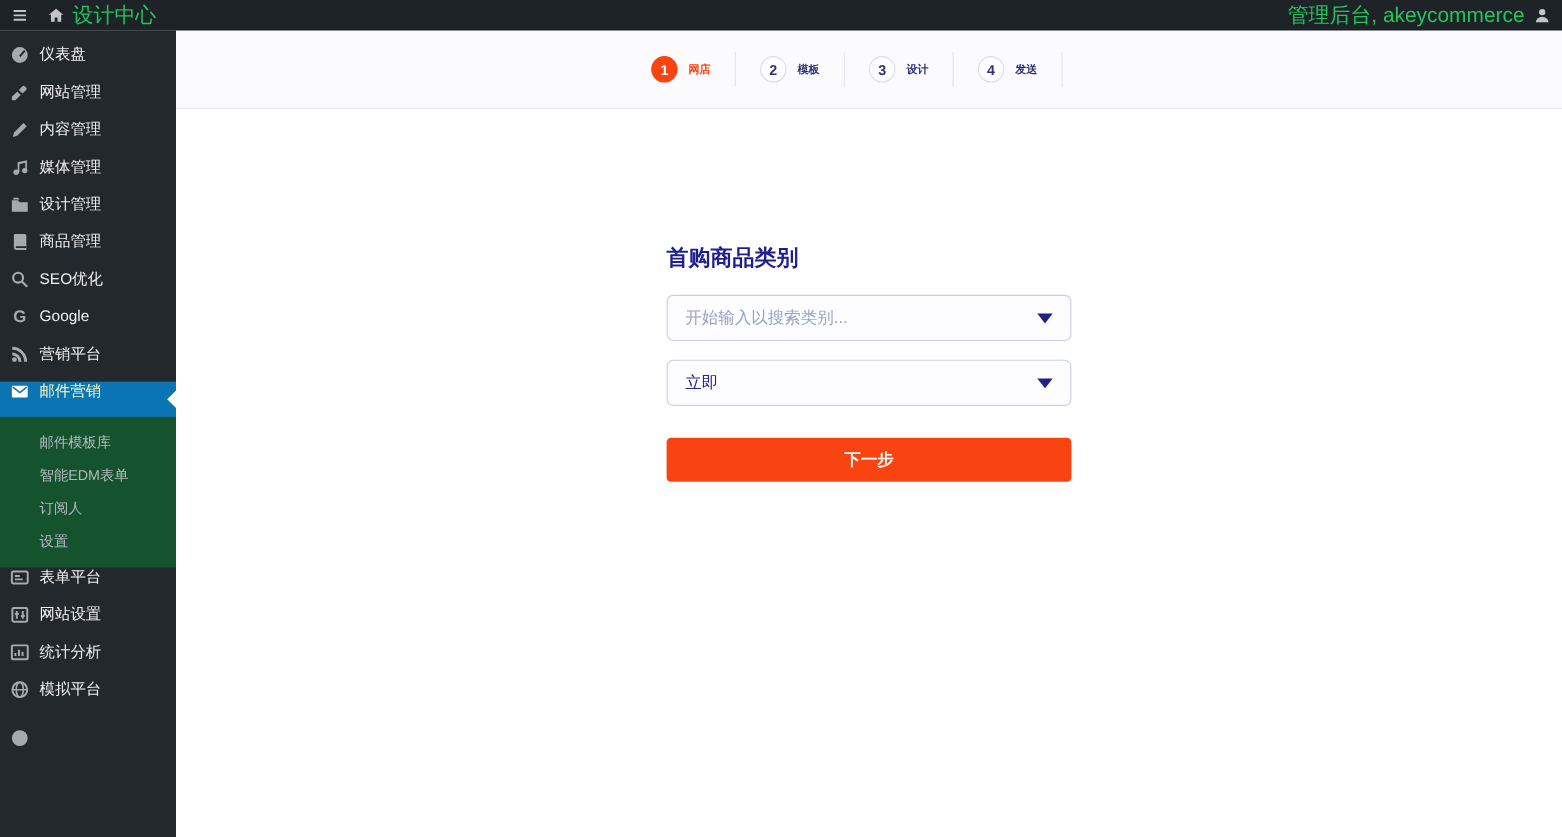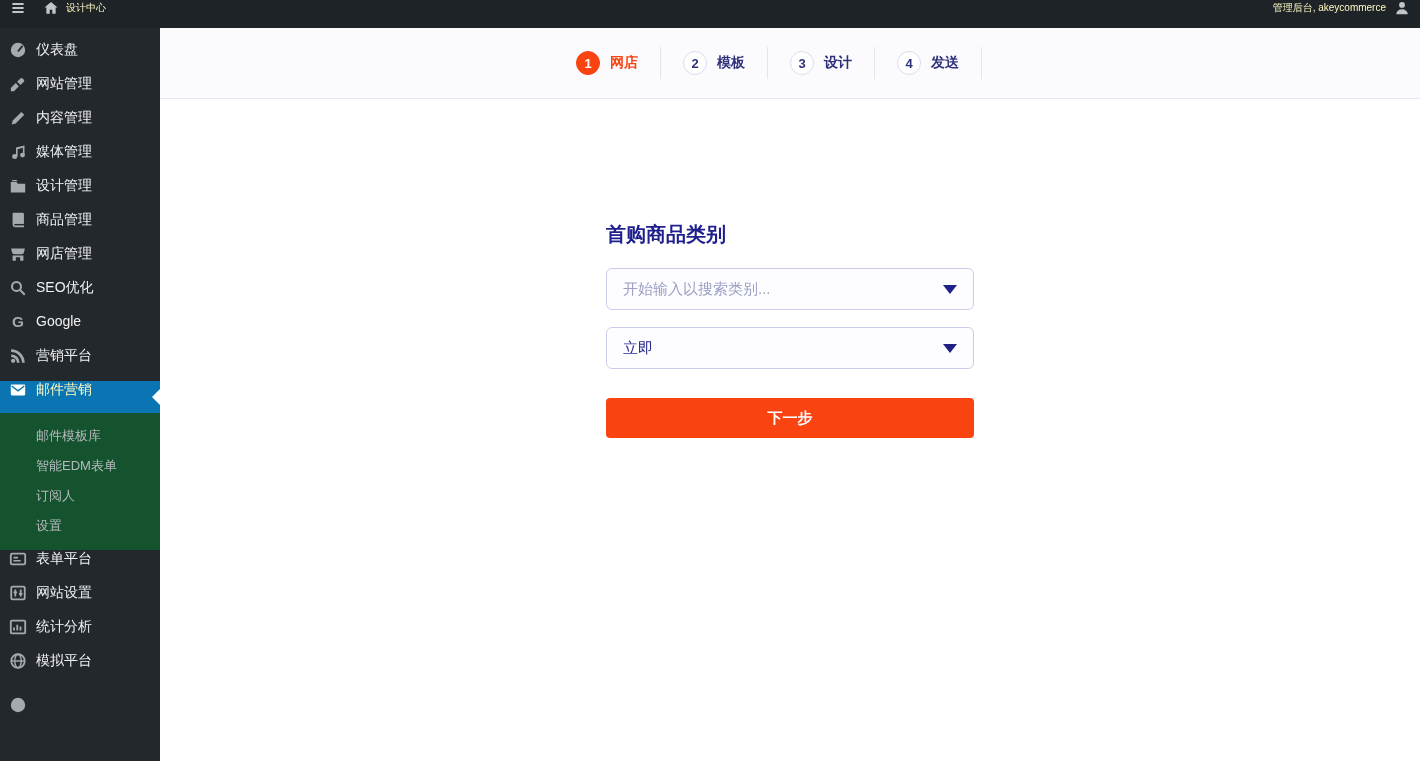--- a/index.html
+++ b/index.html
@@ -1,21 +1,21 @@
 <!DOCTYPE html>
 <html><head>
 <meta charset="utf-8">
 <style>
   * { margin:0; padding:0; box-sizing:border-box; }
   html,body { width:1420px; height:761px; overflow:hidden; background:#fff;
     font-family:"Liberation Sans", sans-serif; }
 
   
-  .admin-bar { height:28px; background:#1d2327; color:#fef9c3; font-size:10px;
-    display:flex; align-items:flex-start; justify-content:space-between; }
+  .admin-bar { height:28px; background:#1d2327; color:#22c55e; font-size:19px;
+    display:flex; align-items:center; justify-content:space-between; }
   .ab-left { display:flex; align-items:center; gap:17px; padding-left:10px; }
   .ab-site { display:flex; align-items:center; gap:7px; cursor:pointer; }
   .ab-right { display:flex; align-items:center; gap:8px; padding-right:10px; cursor:pointer; }
   .ab-icon { display:flex; color:#c3c4c7; }
 
   
   .shell { display:flex; height:733px; }
 
   
   .sidebar { width:160px; flex:none; background:#23282d; color:#f0f0f1; padding-top:13px; }
@@ -35,21 +35,21 @@
   .partial-icon { margin:10px 0 0 9px; color:#a7aaad; display:flex; width:18px; height:18px; }
 
   
   .main { flex:1; display:flex; flex-direction:column; background:#fff; }
   .wizard-header { height:71px; background:#fbfbfe; border-bottom:1px solid #e5e7f3;
     display:flex; align-items:center; justify-content:center; flex:none; }
   .step { display:flex; align-items:center; gap:10px; cursor:pointer; }
   .step-circle { width:24px; height:24px; border-radius:50%; background:#fff;
     border:1px solid #d9dcf1; color:#2f327a; font-size:13px; font-weight:bold;
     display:flex; align-items:center; justify-content:center; }
-  .step-label { font-size:14px; color:#2f327a; font-weight:600; }
+  .step-label { font-size:10px; color:#2f327a; font-weight:600; }
   .step.active .step-circle { background:#f94311; border-color:#f94311; color:#fff; }
   .step.active .step-label { color:#f94311; font-weight:bold; }
   .step-sep { width:1px; height:32px; background:#e2e4f0; margin:0 22px; }
 
   .content { flex:1; }
   .form-col { width:368px; margin:122px auto 0; }
   .form-title { font-size:20px; font-weight:bold; color:#1e1f8c; margin-bottom:20px; }
   .select { height:42px; border:1px solid #c9cdeb; border-radius:6px; background:#fdfdff;
     display:flex; align-items:center; justify-content:space-between;
     padding:0 16px; margin-bottom:17px; cursor:pointer; }
@@ -151,29 +151,20 @@
     <div class="mi">
       <span class="mi-icon">
         <svg width="18" height="18" viewBox="0 0 20 20" fill="currentColor">
             <path d="M5 2h10a1.6 1.6 0 0 1 1.6 1.6V18H6.6A2.6 2.6 0 0 1 4 15.4V3a1 1 0 0 1 1-1z"></path>
             <path d="M6 14.4h10.6v1.6H6z" fill="#23282d"></path>
           </svg>
       </span>
       <span>商品管理</span>
     </div>
 
-    <div class="mi">
-      <span class="mi-icon">
-        <svg width="18" height="18" viewBox="0 0 20 20" fill="currentColor">
-            <path d="M2.4 3.8h15.2l-1 4.6a2.6 2.6 0 0 1-2.5 2H5.9a2.6 2.6 0 0 1-2.5-2z"></path>
-            <path d="M4 11.6h12V17.6h-3.6v-4H7.6v4H4z"></path>
-          </svg>
-      </span>
-      <span>网店管理</span>
-    </div>
 
     <div class="mi">
       <span class="mi-icon">
         <svg width="18" height="18" viewBox="0 0 20 20" fill="none" stroke="currentColor" stroke-width="2.2">
             <circle cx="8.3" cy="8.3" r="5"></circle>
             <path d="M12.3 12.3l5.2 5.2"></path>
           </svg>
       </span>
       <span>SEO优化</span>
     </div>

